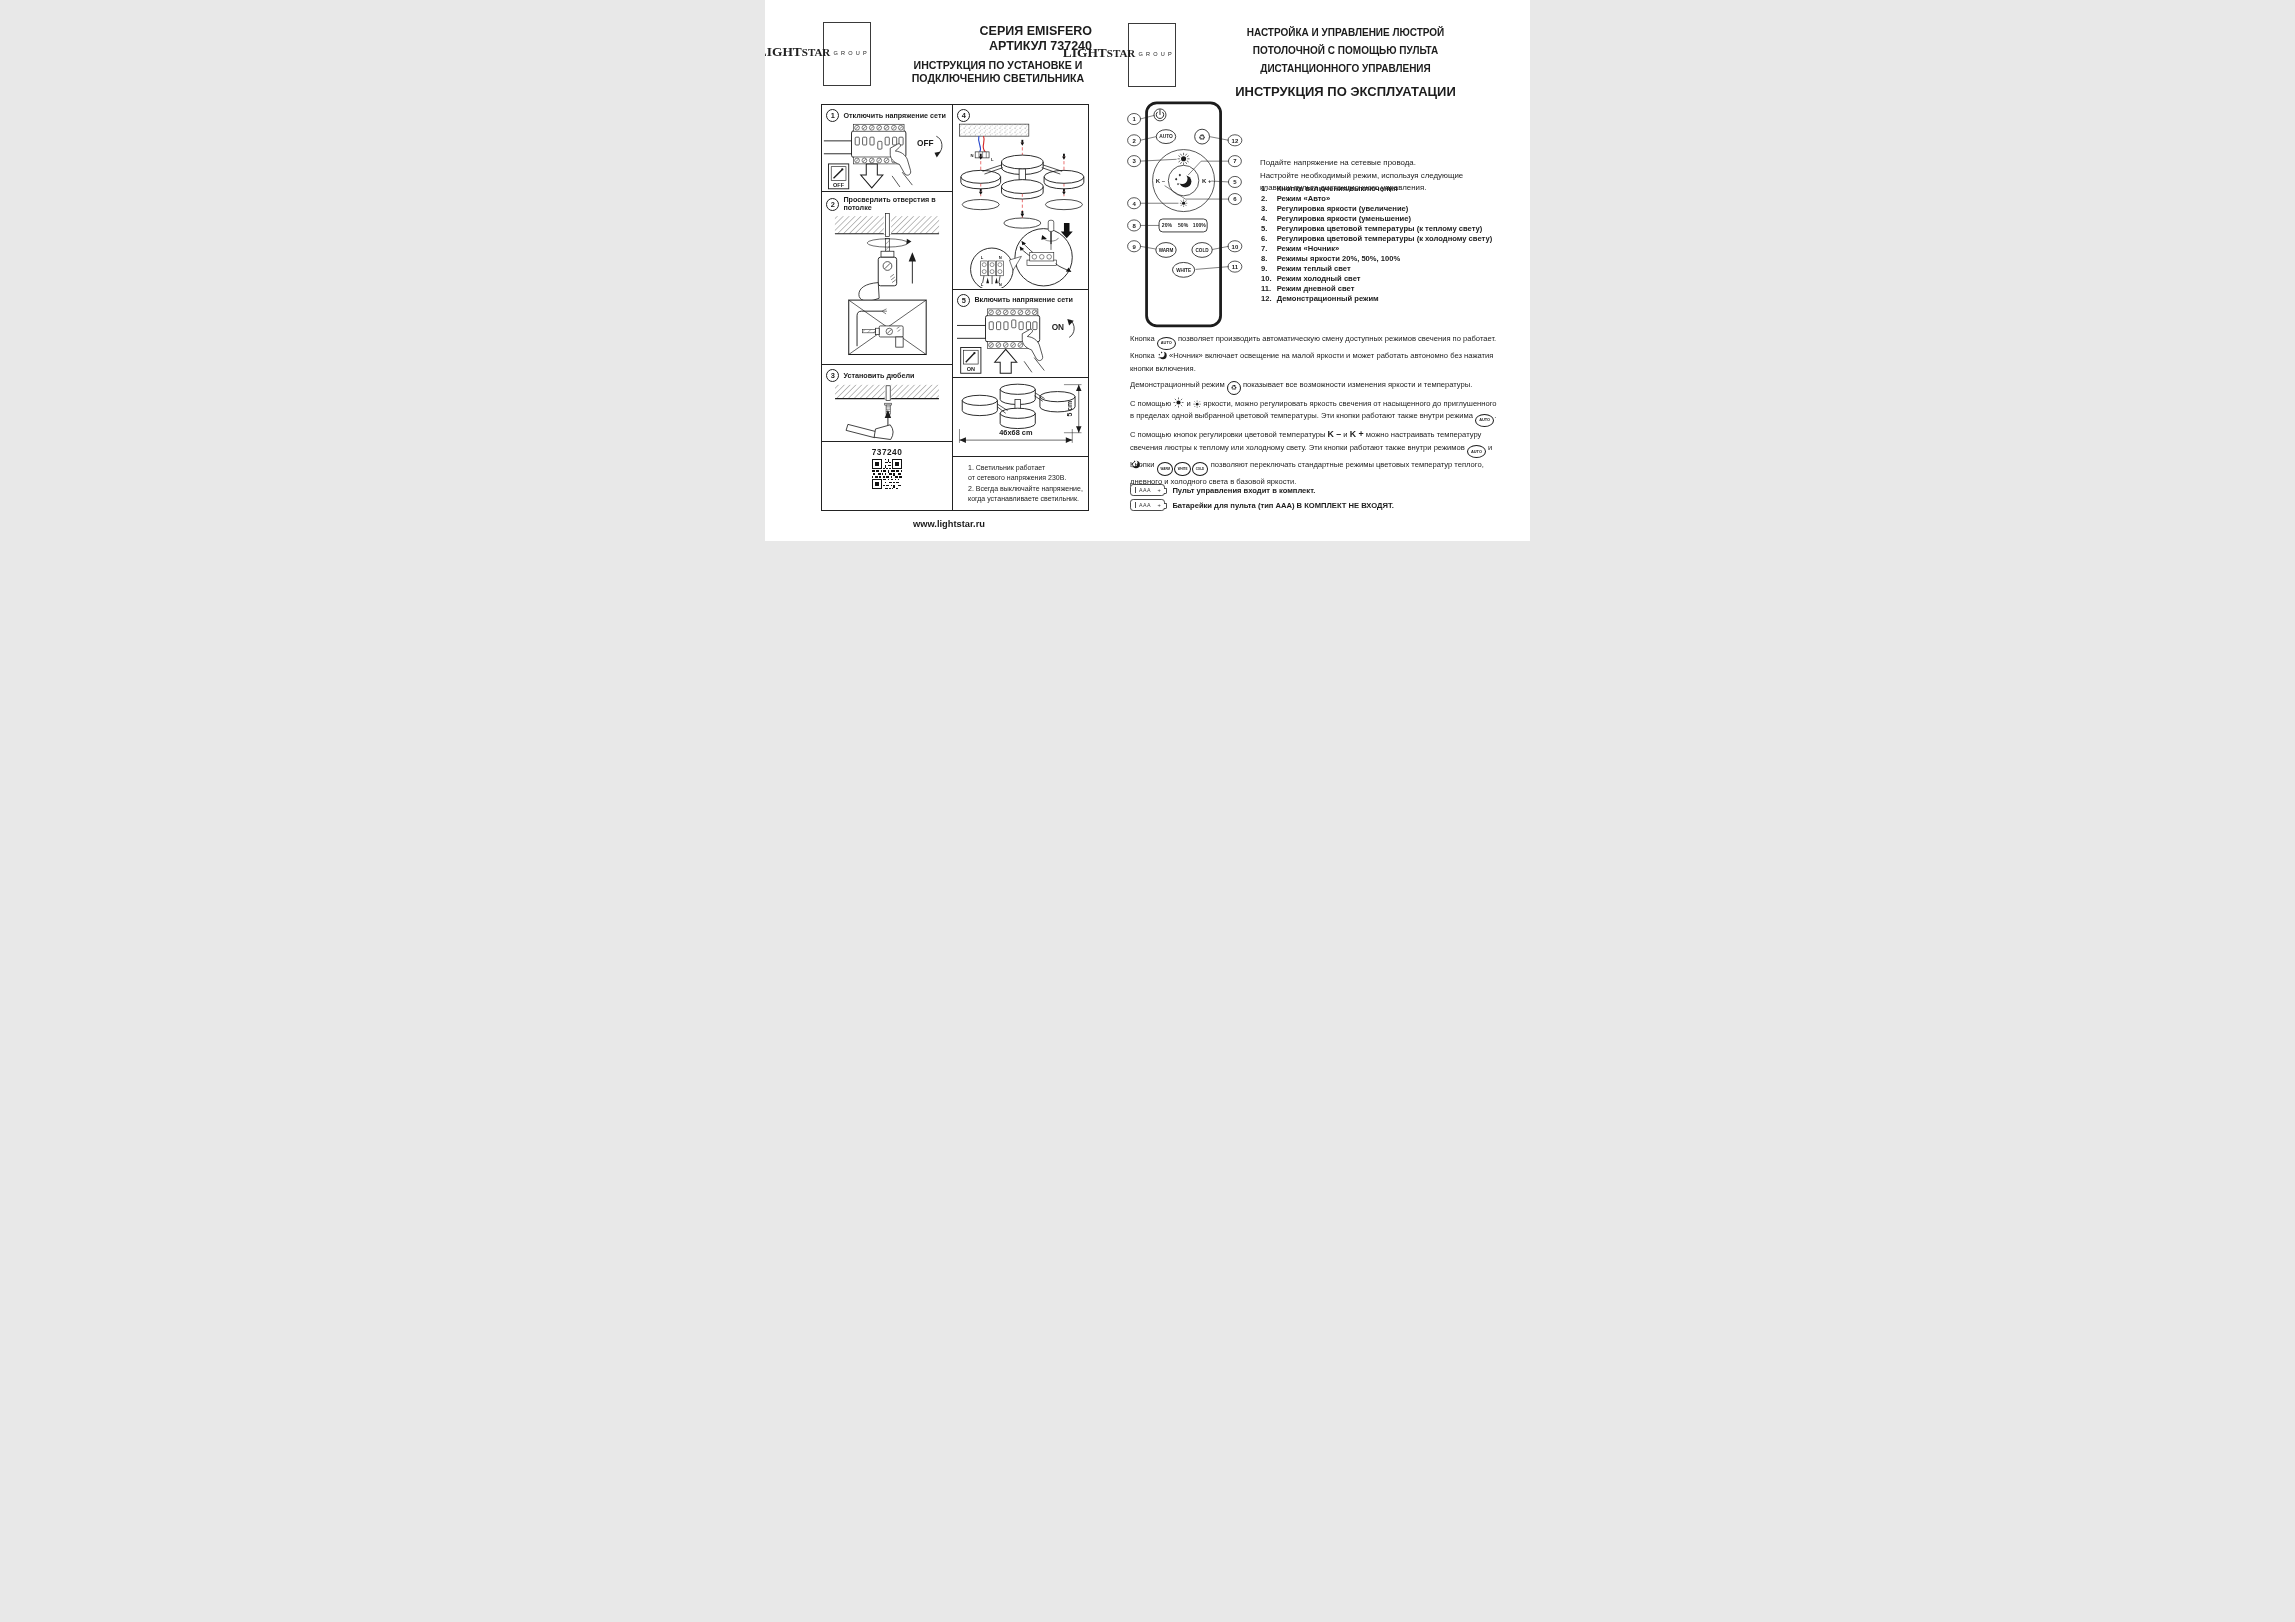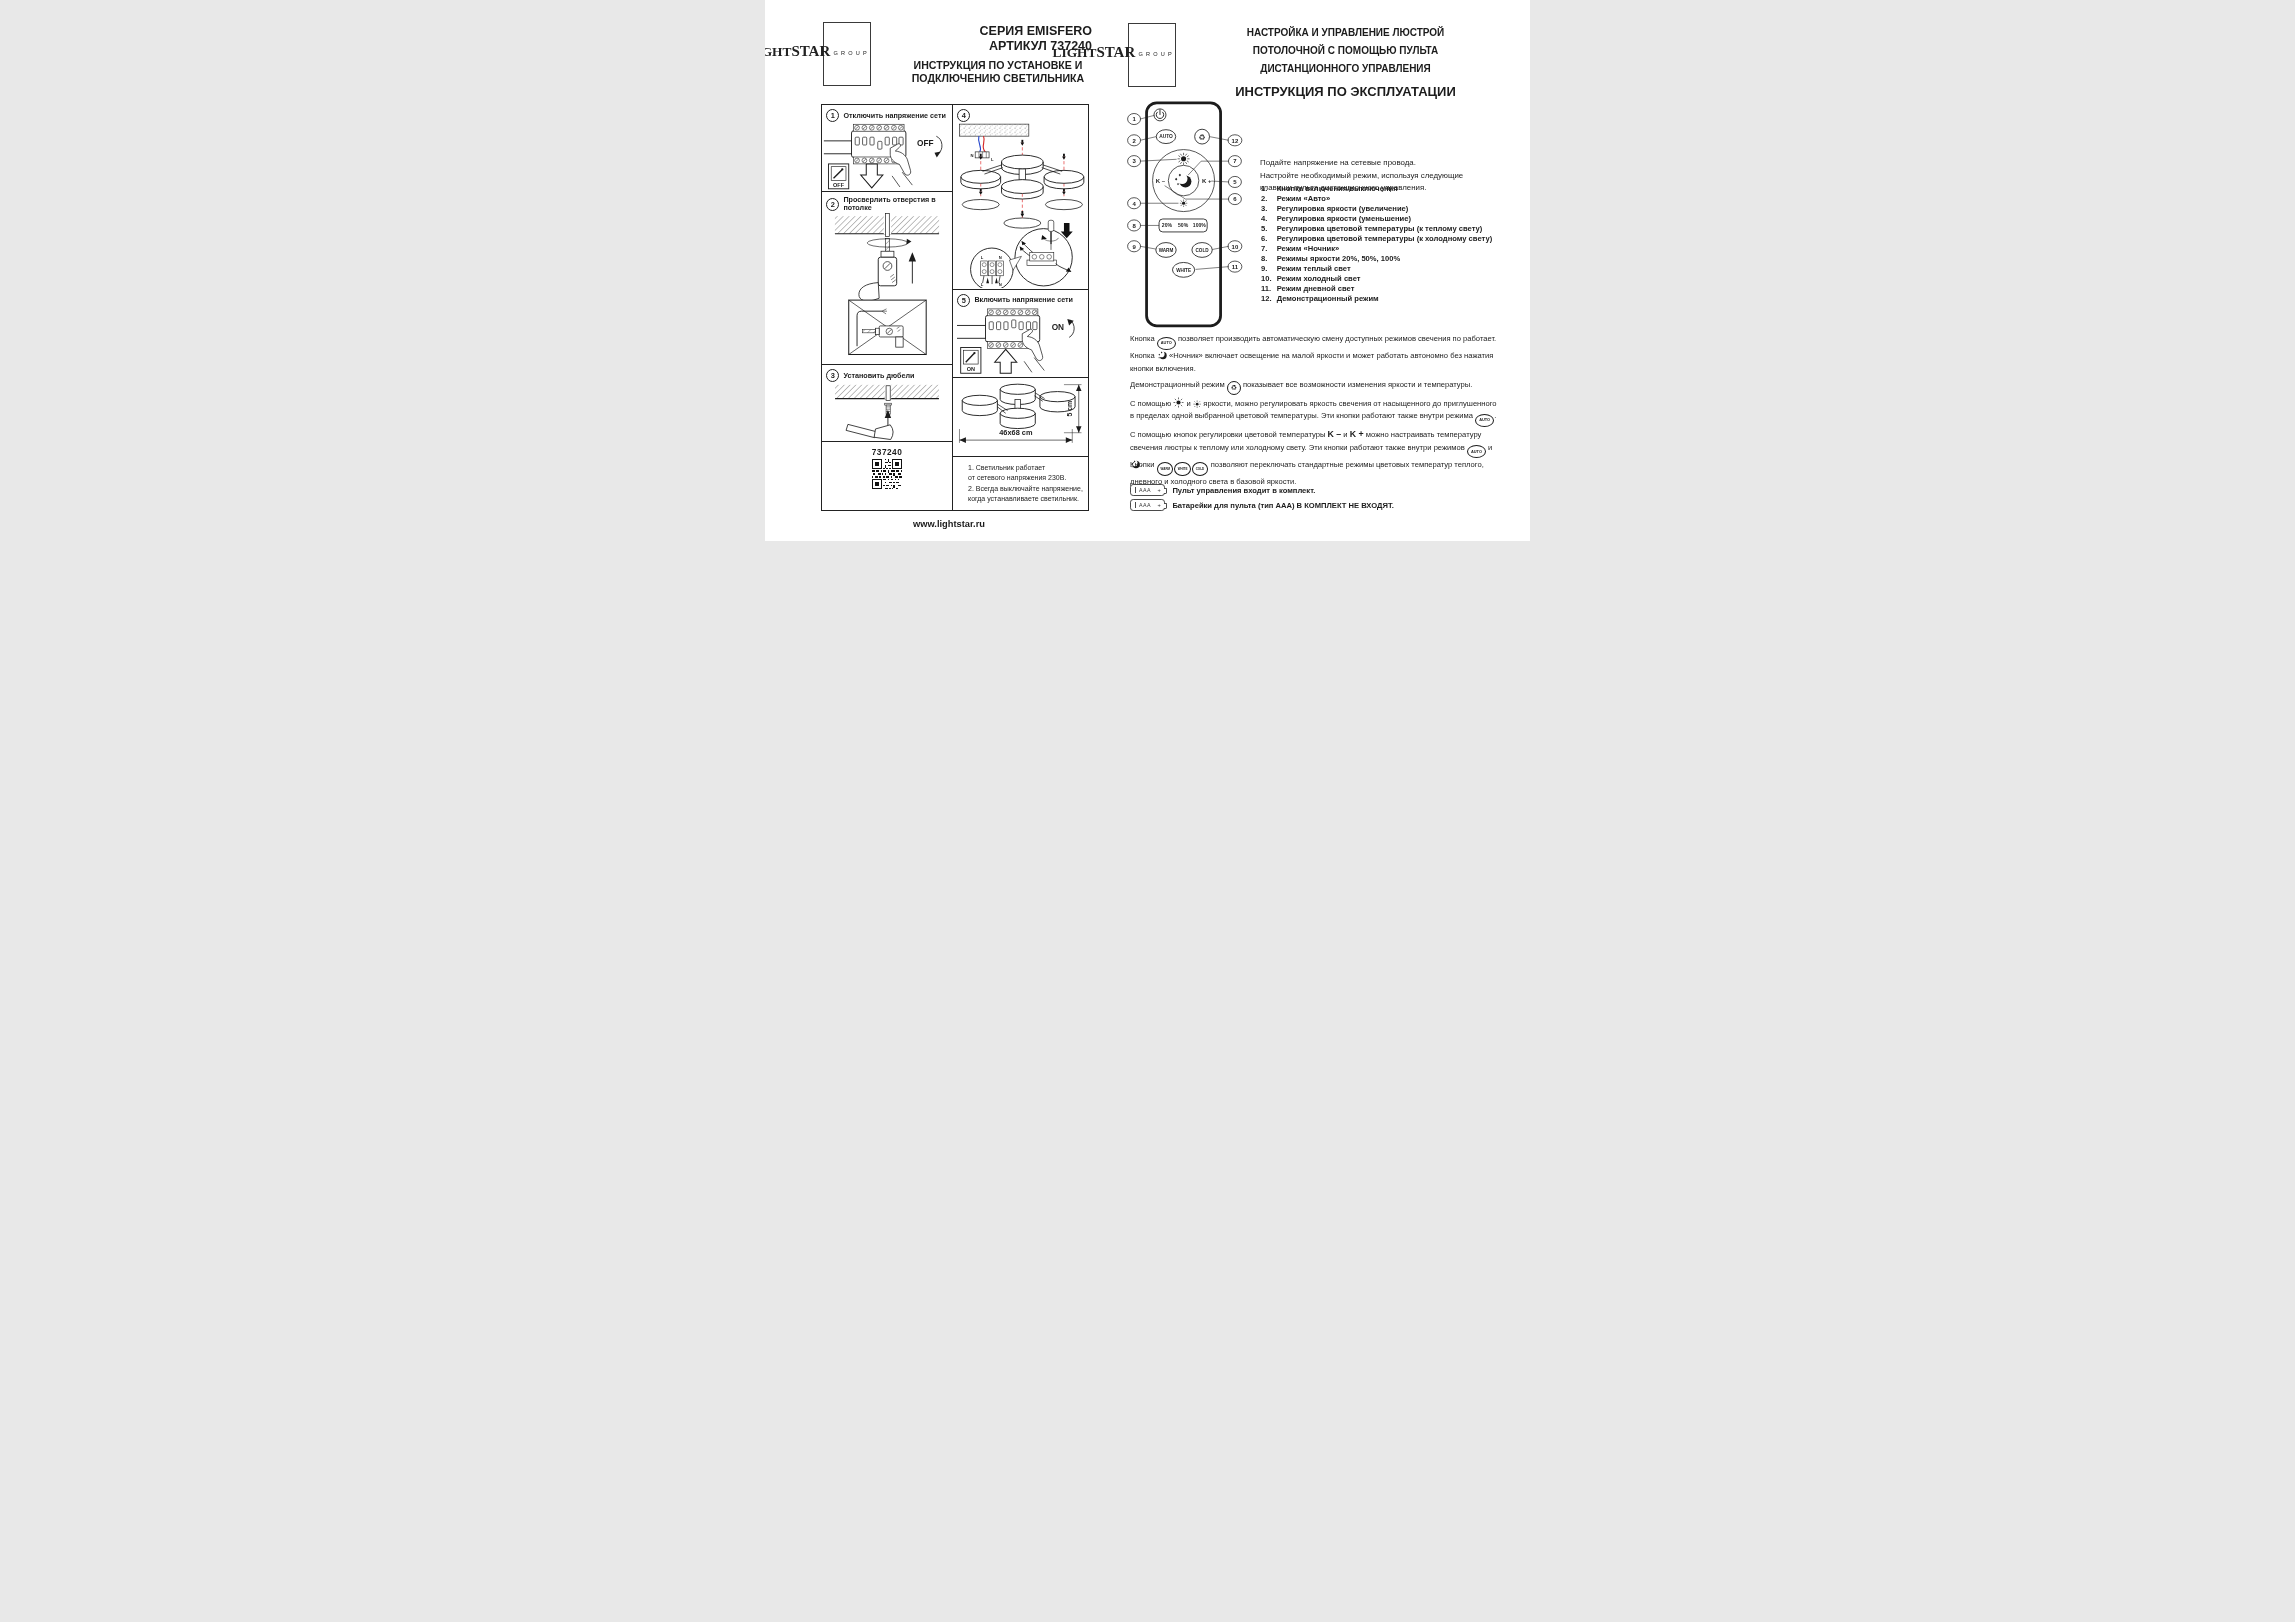--- a/index.html
+++ b/index.html
@@ -4,21 +4,21 @@
 <style>
   html,body{margin:0;padding:0;background:#e8e8e8;}
   .page{position:relative;width:765px;height:541px;background:#ffffff;margin:0 auto;
         font-family:"Liberation Sans",sans-serif;color:#1c1c1c;overflow:hidden;}
   .abs{position:absolute;}
   
   .logo-box{width:48px;height:64px;border:0.9px solid #3a3a3a;background:#fff;
             display:flex;flex-direction:row;align-items:center;justify-content:flex-end;padding-bottom:4.6px;box-sizing:border-box;}
   .logo-word{font-family:"Liberation Serif",serif;font-weight:700;line-height:.92;letter-spacing:0;color:#222;}
   .logo-top{font-size:13.4px;}
-  .logo-mid{font-size:15px;}
+  .logo-mid{font-size:11px;}
   .logo-group{font-size:5.6px;letter-spacing:3.2px;margin:2.8px 0 0 3.2px;color:#222;}
   .flag{display:flex;width:34px;height:4.2px;margin-top:3.7px;}
   .flag span{flex:1;}
   .flag .fw{border-top:0.5px solid #999;border-bottom:0.5px solid #999;}
   
   .ttl{font-weight:700;text-align:center;white-space:pre-line;}
   .left-title{font-size:12.5px;line-height:15px;text-align:right;}
   .left-sub{font-size:10.6px;line-height:13.4px;}
   .right-title{font-size:10px;line-height:18px;}
   .right-sub{font-size:13px;line-height:15px;}

